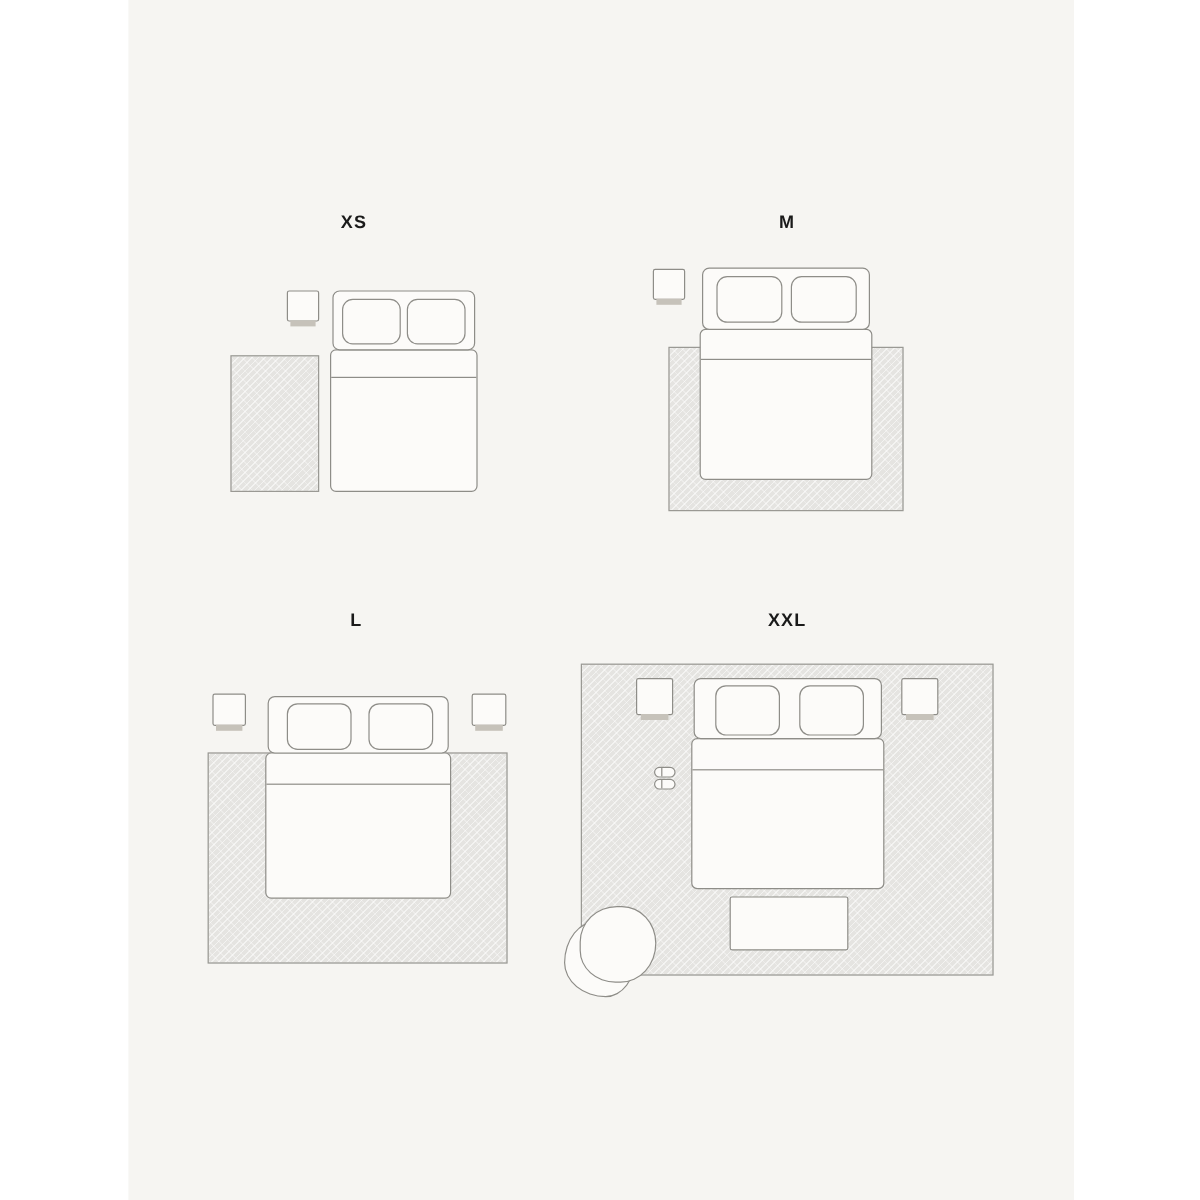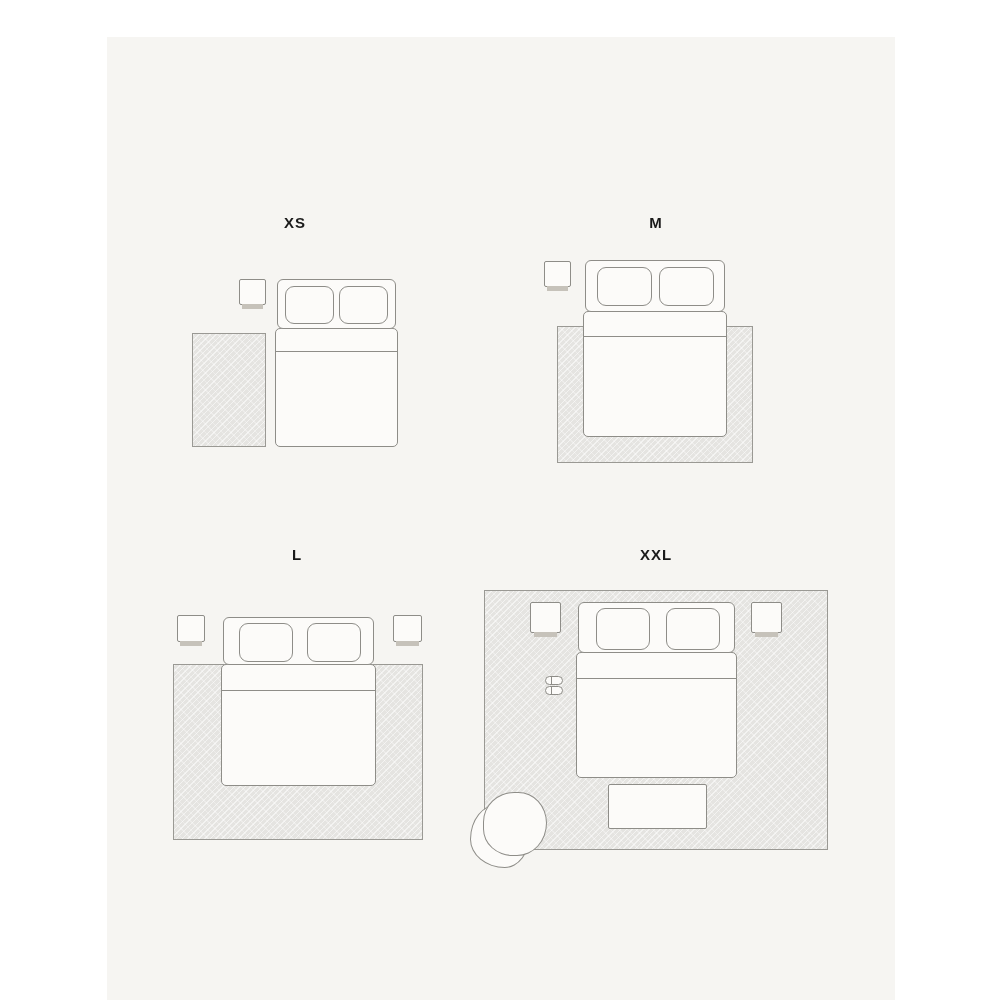--- a/index.html
+++ b/index.html
@@ -12,21 +12,21 @@
     --canvas-background:#f6f5f2;
     --background:#ffffff;
   }
   html,body{margin:0;padding:0;}
   body{
     width:1000px;height:1000px;
     background:var(--background);
     font-family:"Liberation Sans", sans-serif;
     position:relative;overflow:hidden;
   }
-  .page{position:absolute;inset:0;margin-top:37px;}
+  .page{position:absolute;inset:0;}
   .canvas-bg{
     position:absolute;left:107px;top:0;width:788px;height:1000px;
     background:var(--canvas-background);
   }
   .panel{position:absolute;inset:0;}
   .size-label{
     position:absolute;width:90px;text-align:center;
     font-size:15px;font-weight:700;letter-spacing:1px;
     color:var(--label-text);
   }

